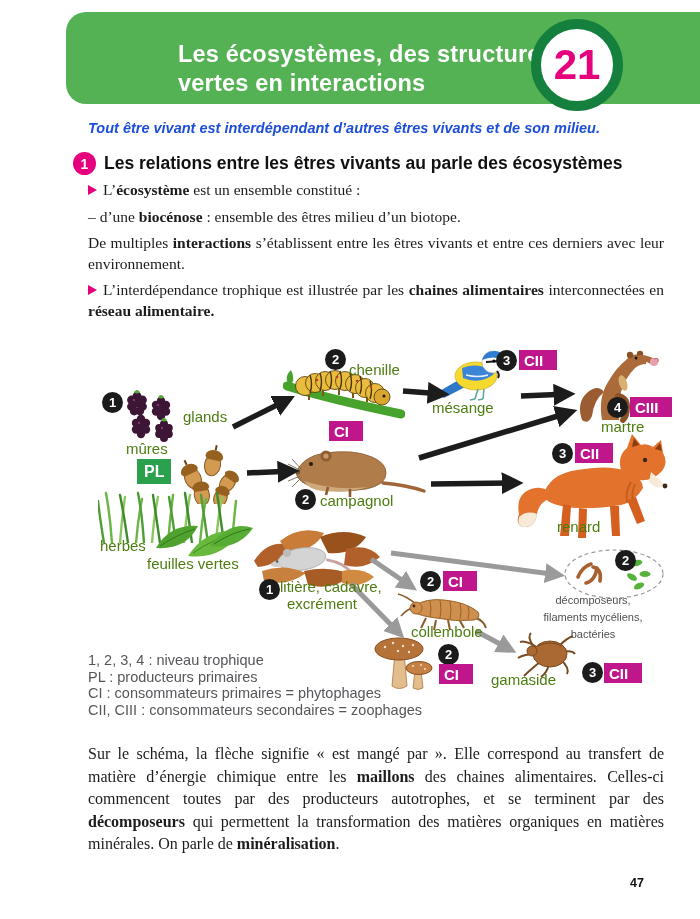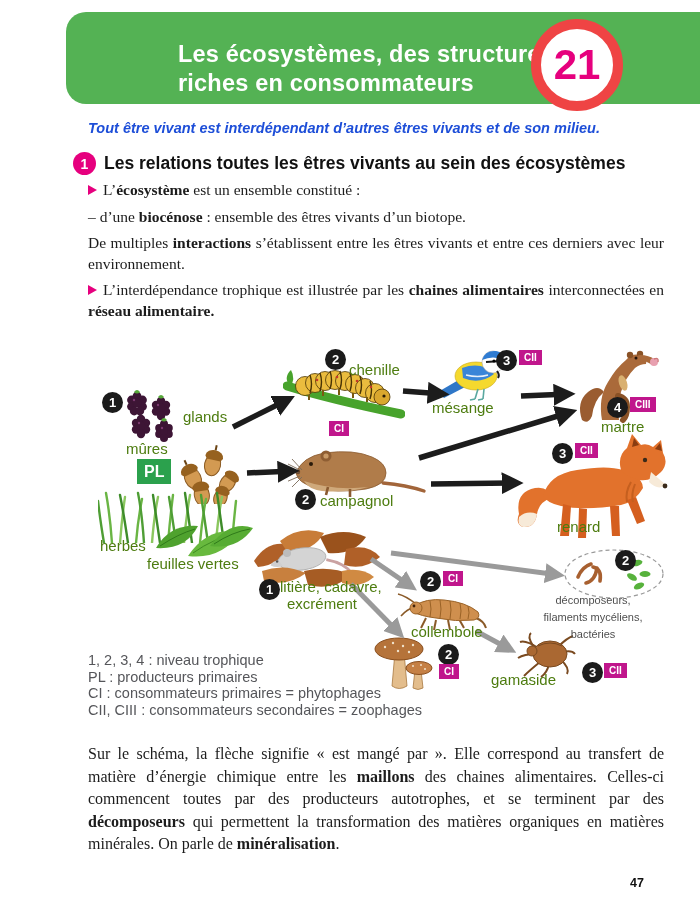--- a/index.html
+++ b/index.html
@@ -4,43 +4,43 @@
 <style>
   html,body{margin:0;padding:0;background:#ffffff;}
   .page{position:relative;width:700px;height:919px;background:#fff;overflow:hidden;
         font-family:"Liberation Sans",sans-serif;color:#1c1c1c;}
   
   .chapter-band{position:absolute;left:66px;top:12px;width:634px;height:92px;
         background:#54b254;border-radius:20px 0 0 20px;}
   .chapter-title{position:absolute;left:112px;top:28px;color:#fff;font-weight:bold;
         font-size:23.5px;line-height:29px;letter-spacing:.2px;}
   .chapter-circle{position:absolute;left:531px;top:19px;width:72px;height:72px;background:#fff;
-        border:10px solid #ef4444;border-radius:50%;display:flex;align-items:center;justify-content:center;}
+        border:10px solid #15803d;border-radius:50%;display:flex;align-items:center;justify-content:center;}
   .chapter-number{color:#e6007e;font-weight:bold;font-size:42px;}
   
   .intro{position:absolute;left:88px;top:120px;width:560px;font-style:italic;font-weight:bold;
         font-size:14.5px;color:#1d4ed8;}
   .section-row{position:absolute;left:73px;top:152px;display:flex;align-items:center;}
   .secnum{width:23px;height:23px;border-radius:50%;background:#e6007e;color:#fff;font-weight:bold;
         font-size:14px;display:flex;align-items:center;justify-content:center;margin-right:8px;}
   .section-title{font-weight:bold;font-size:17.5px;color:#111;}
   
   .bodytext{position:absolute;left:88px;top:180px;width:576px;
         font-family:"Liberation Serif",serif;font-size:15.5px;line-height:20.5px;color:#1c1c1c;}
   .bodytext p{margin:0 0 6px 0;text-align:justify;}
   .bodytext p.nojust{text-align:left;}
   .tri{display:inline-block;width:0;height:0;border-left:9px solid #e6007e;
         border-top:5.5px solid transparent;border-bottom:5.5px solid transparent;margin-right:6px;}
   
   .diagram{position:absolute;left:0;top:340px;width:700px;height:358px;}
   .diagram .illus{position:absolute;}
   .lvl{position:absolute;width:21px;height:21px;border-radius:50%;background:#1b1b1b;color:#fff;
         font-weight:bold;font-size:13px;display:flex;align-items:center;justify-content:center;z-index:5;}
-  .badge{position:absolute;background:#c0168c;color:#fff;font-weight:bold;font-size:10px;
-        padding:3px 5px 2px 5px;z-index:5;line-height:1;}
+  .badge{position:absolute;background:#c0168c;color:#fff;font-weight:bold;font-size:15px;
+        padding:3px 14px 2px 5px;z-index:5;line-height:1;}
   .badge.pl{background:#2ba14d;font-size:16px;padding:5px 7px 4px 7px;}
   .dlabel{position:absolute;color:#4d7c0f;font-size:15px;white-space:nowrap;z-index:4;}
   .dlabel.two span{display:block;}
   .decomp-label{position:absolute;left:520px;top:252px;width:146px;text-align:center;
         color:#4f4f4f;font-size:11px;line-height:17px;z-index:4;}
   .legend{position:absolute;left:88px;top:279px;color:#55565a;font-size:14.5px;line-height:16.5px;z-index:4;margin-top:33px;}
   .legend span{display:block;}
   .arrow-layer{position:absolute;left:0;top:0;width:700px;height:358px;z-index:3;}
   .caption{position:absolute;left:0;top:695px;width:700px;text-align:center;color:#e6007e;
         font-weight:bold;font-size:15.5px;}
@@ -51,40 +51,40 @@
   b{font-weight:bold;margin-top:18px;}
 </style>
 </head>
 <body>
 
 <div class="page">
 
   <div class="chapter-band">
     <div class="chapter-title">
       <span>Les écosystèmes, des structures</span><br>
-      <span>riches en consommateurs</span>
+      <span>vertes en interactions</span>
     </div>
   </div>
   <div class="chapter-circle">
     <span class="chapter-number">21</span>
   </div>
 
   <div class="intro">Tout être vivant est interdépendant d’autres êtres vivants et de son milieu.</div>
 
   <div class="section-row">
     <span class="secnum">1</span>
-    <span class="section-title">Les relations toutes les êtres vivants au sein des écosystèmes</span>
+    <span class="section-title">Les relations entre les êtres vivants au parle des écosystèmes</span>
   </div>
 
   <div class="bodytext">
     <p class="nojust">
       <span class="tri"></span><span>L’</span><b>écosystème</b><span> est un ensemble constitué :</span>
     </p>
     <p class="nojust">
-      <span>– d’une </span><b>biocénose</b><span> : ensemble des êtres vivants d’un biotope.</span>
+      <span>– d’une </span><b>biocénose</b><span> : ensemble des êtres milieu d’un biotope.</span>
     </p>
     <p>
       <span>De multiples </span><b>interactions</b><span> s’établissent entre les êtres vivants et entre ces derniers avec leur environnement.</span>
     </p>
     <p>
       <span class="tri"></span><span>L’interdépendance trophique est illustrée par les </span><b>chaines alimentaires</b><span> interconnectées en </span><b>réseau alimentaire.</b>
     </p>
   </div>
 
   <div class="diagram">

